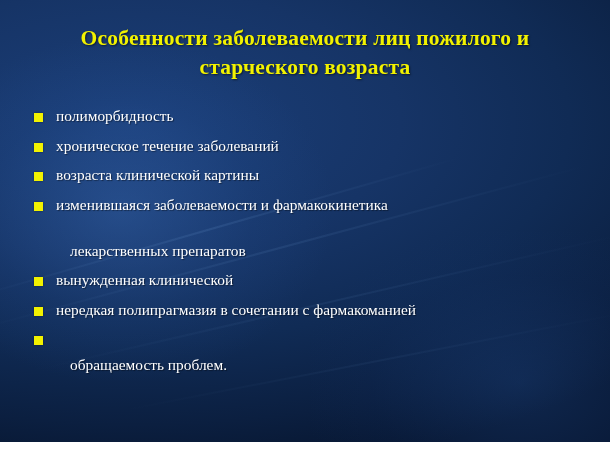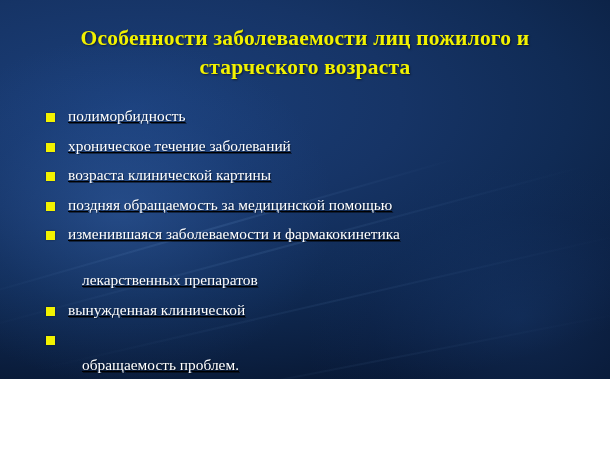--- a/index.html
+++ b/index.html
@@ -8,21 +8,21 @@
   }
   body {
     width: 610px;
     height: 457px;
     overflow: hidden;
     font-family: "Liberation Serif", serif;
   }
   .slide {
     position: relative;
     width: 610px;
-    height: 379px;
+    height: 442px;
     background:
       radial-gradient(ellipse 115% 80% at 22% 28%, #1b3f7a 0%, #163466 38%, #102b55 62%, #0b1f40 85%, #071630 100%);
     overflow: hidden;
   }
   
   .streak {
     position: absolute;
     pointer-events: none;
     background: linear-gradient(to right, rgba(120,170,230,0.00), rgba(130,180,235,0.13), rgba(120,170,230,0.00));
     height: 2px;
@@ -57,27 +57,26 @@
     font-family: "Liberation Serif", serif;
     font-weight: bold;
     font-size: 21.5px;
     line-height: 29px;
     letter-spacing: 0.2px;
     text-shadow: 1px 1px 2px rgba(0,0,0,0.55);
   }
 
   .body-list {
     position: absolute;
-    left: 46px;
+    left: 34px;
     top: 106px;
     width: 548px;
     list-style: none;
     margin: 0;
     padding: 0;
-    text-decoration: underline;
   }
   .bullet-row {
     display: flex;
     align-items: flex-start;
     margin-bottom: 9.5px;
   }
   .bullet-marker {
     flex: 0 0 auto;
     width: 9px;
     height: 9px;
@@ -121,33 +120,33 @@
     <li class="bullet-row">
       <span class="bullet-marker"></span>
       <span class="bullet-text">хроническое течение заболеваний</span>
     </li>
     <li class="bullet-row">
       <span class="bullet-marker"></span>
       <span class="bullet-text">возраста клинической картины</span>
     </li>
     <li class="bullet-row">
       <span class="bullet-marker"></span>
-      <span class="bullet-text">поздняя обращаемость за медицинской помощью</span>
-    </li>
-    <li class="bullet-row">
-      <span class="bullet-marker"></span>
       <span class="bullet-text">
         <span>изменившаяся заболеваемости и фармакокинетика</span>
         <span class="cont">лекарственных  препаратов</span>
       </span>
     </li>
     <li class="bullet-row">
       <span class="bullet-marker"></span>
       <span class="bullet-text">вынужденная клинической</span>
     </li>
     <li class="bullet-row">
       <span class="bullet-marker"></span>
+      <span class="bullet-text">нередкая полипрагмазия в сочетании с фармакоманией</span>
+    </li>
+    <li class="bullet-row">
+      <span class="bullet-marker"></span>
       <span class="bullet-text">
         <span class="cont">обращаемость проблем.</span>
       </span>
     </li>
   </ul>
 </div>
 
 </body></html>

